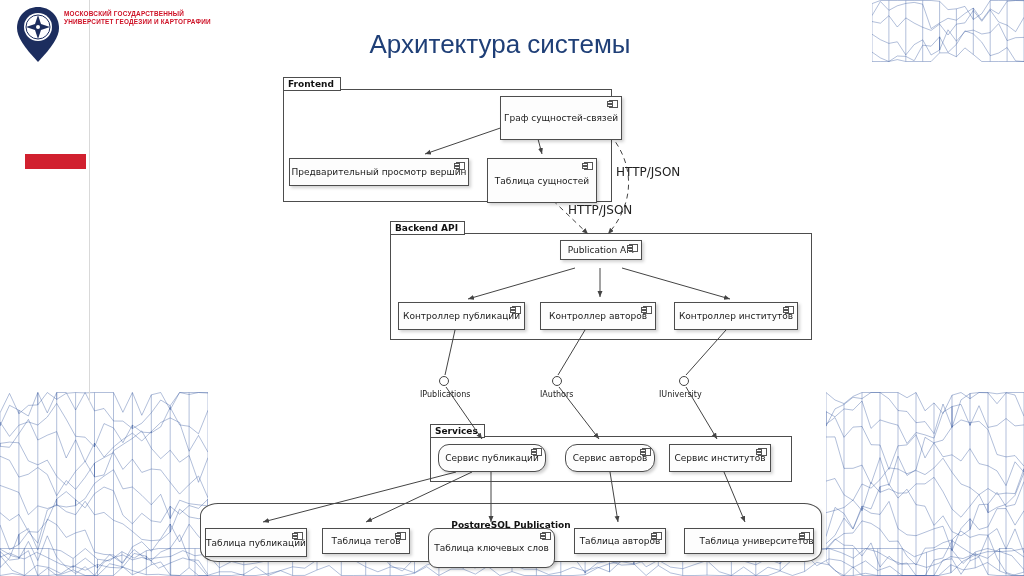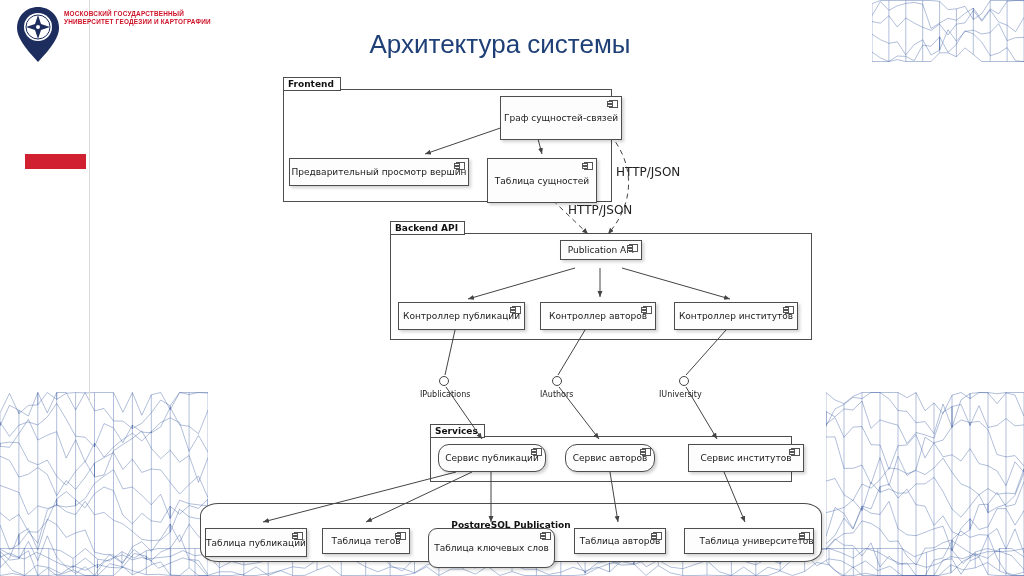--- a/index.html
+++ b/index.html
@@ -168,21 +168,21 @@
 <div class="edge-label" style="left:568px;top:203px;">HTTP/JSON</div>
 
 <div class="comp" style="left:438px;top:444px;width:108px;height:28px;border-radius:11px;">
   <span class="comp-icon"></span>
   <span>Сервис публикаций</span>
 </div>
 <div class="comp" style="left:565px;top:444px;width:90px;height:28px;border-radius:12px;">
   <span class="comp-icon"></span>
   <span>Сервис авторов</span>
 </div>
-<div class="comp" style="left:688px;top:444px;width:116px;height:28px;">
+<div class="comp" style="left:669px;top:444px;width:102px;height:28px;">
   <span class="comp-icon"></span>
   <span>Сервис институтов</span>
 </div>
 
 <div class="comp" style="left:205px;top:528px;width:102px;height:29px;">
   <span class="comp-icon"></span>
   <span>Таблица публикаций</span>
 </div>
 <div class="comp" style="left:322px;top:528px;width:88px;height:26px;">
   <span class="comp-icon"></span>

